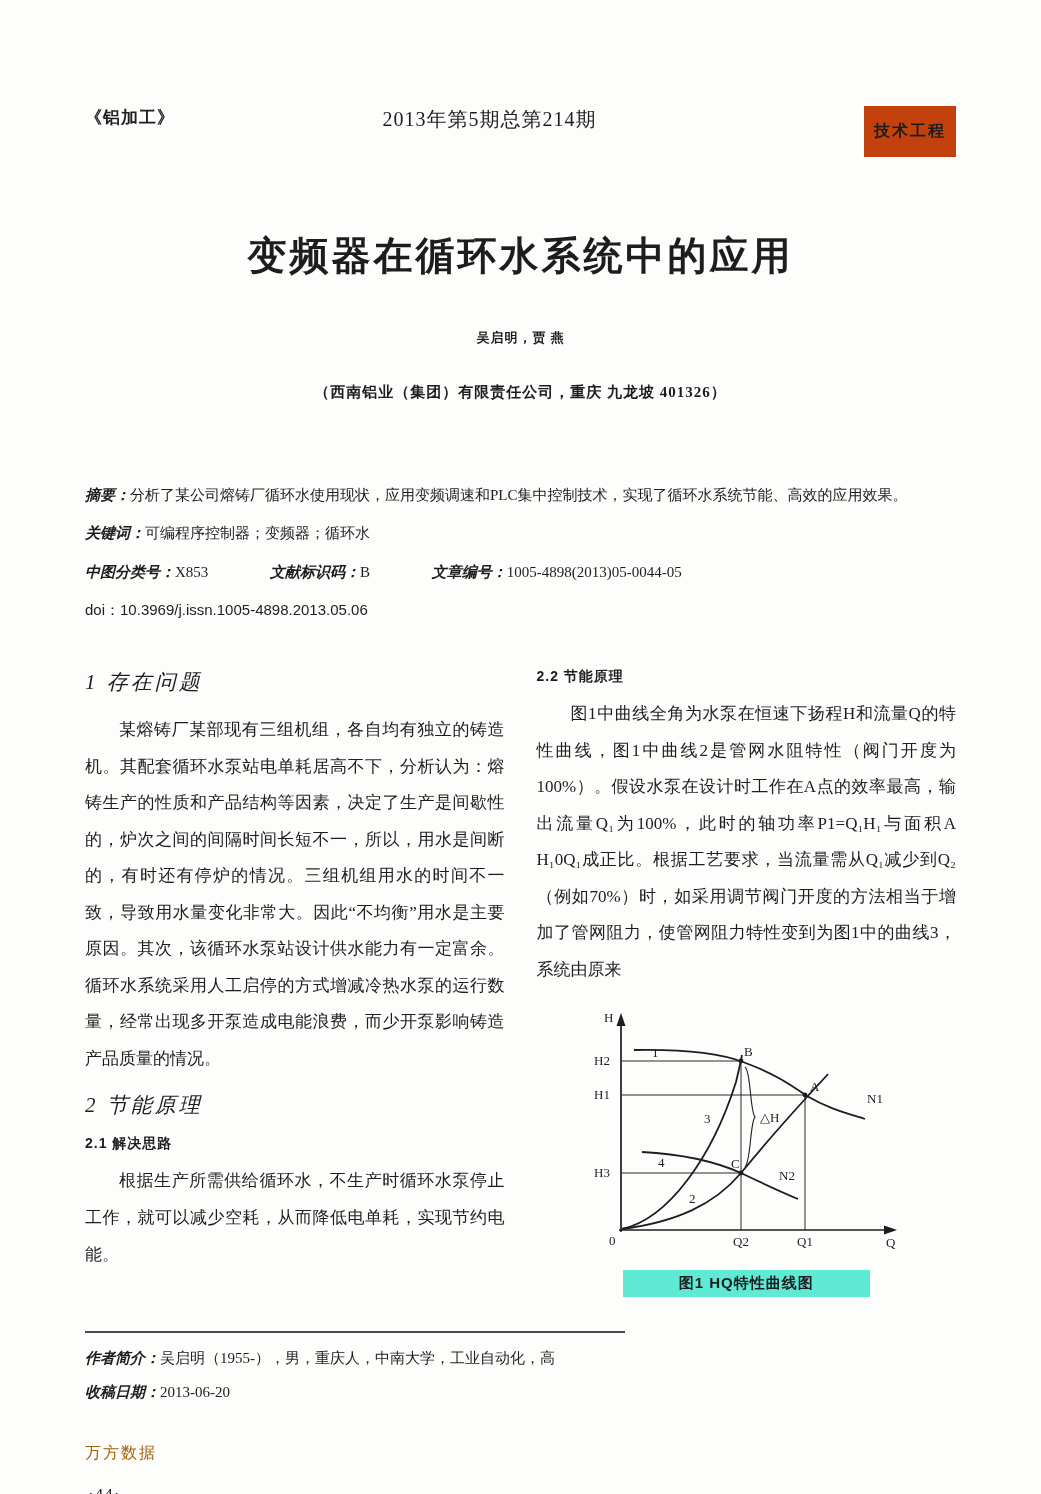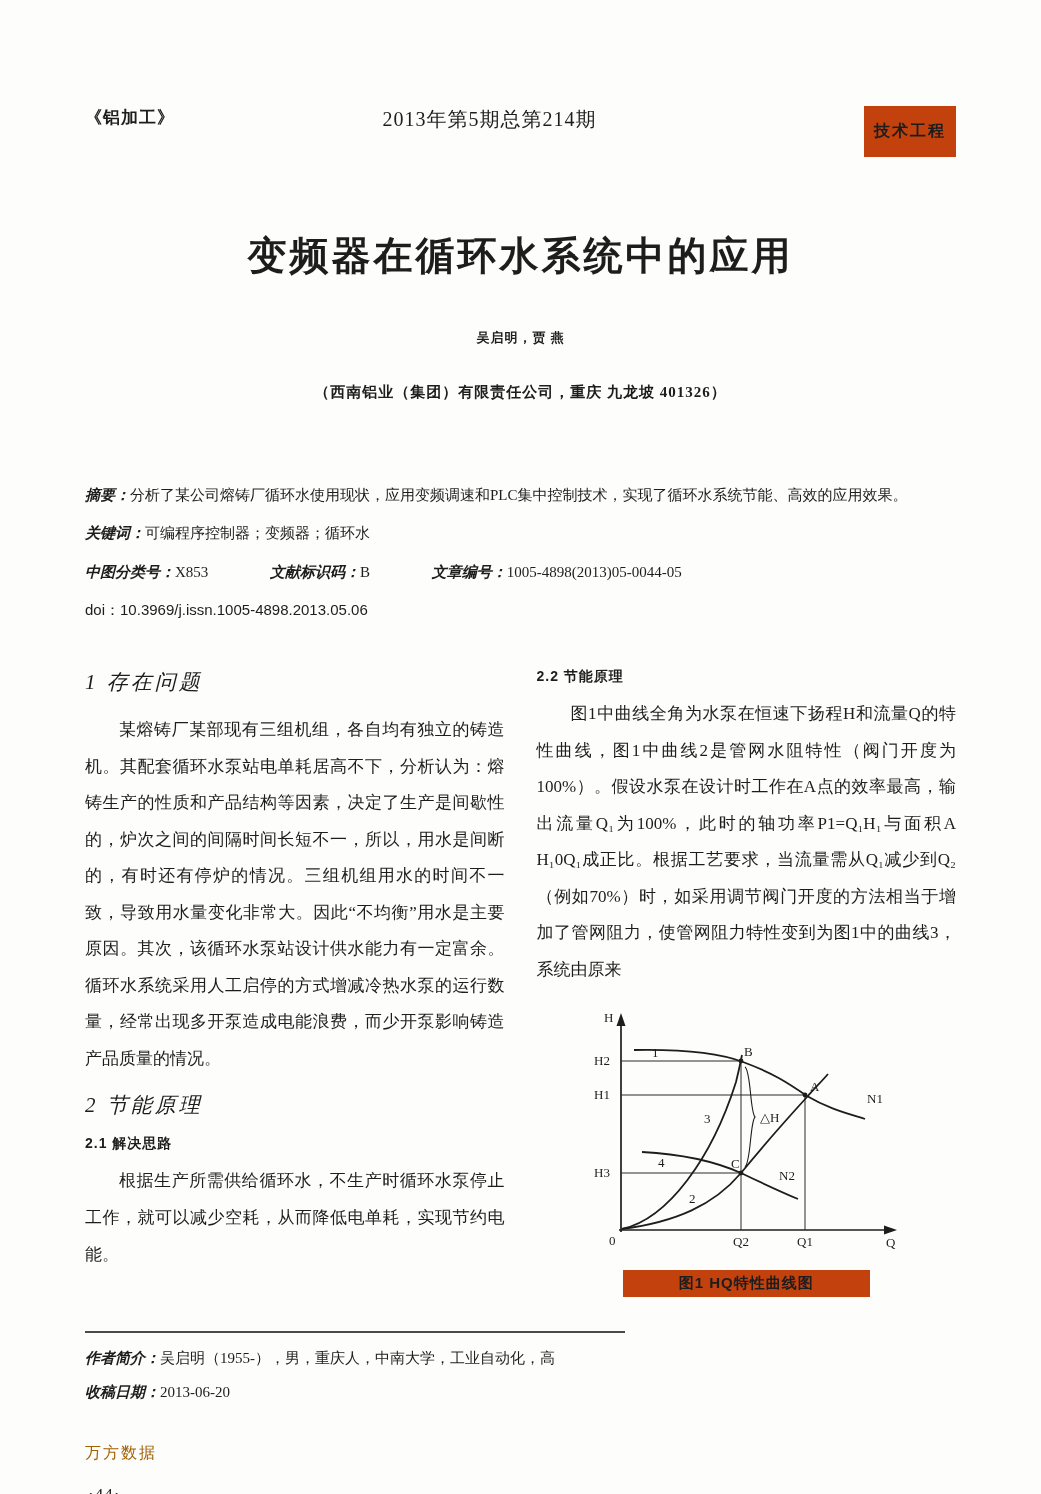--- a/index.html
+++ b/index.html
@@ -58,21 +58,21 @@
     text-indent:2em; margin-bottom:6px;
   }
   
   .fig { margin-top:12px; text-align:center; }
   .fig svg { display:block; margin:0 auto; }
   .fig-caption-wrap { text-align:center; margin-top:8px; }
   .fig-caption {
     display:inline-block;
     font-family:"Liberation Sans", sans-serif;
     font-weight:bold; font-size:15px; letter-spacing:1px;
-    background:#c2410c; padding:4px 56px;
+    background:#5eead4; padding:4px 56px;
   }
   
   .footnote { position:relative; margin:34px 85px 0 85px; min-height:120px; }
   .foot-left {
     width:62%; border-top:2px solid #4a4a4a; padding-top:8px;
     font-size:15px; line-height:2.2;
   }
   .logo {
     position:absolute; right:0; top:4px;
     background:#ffffff; display:flex; align-items:center;

